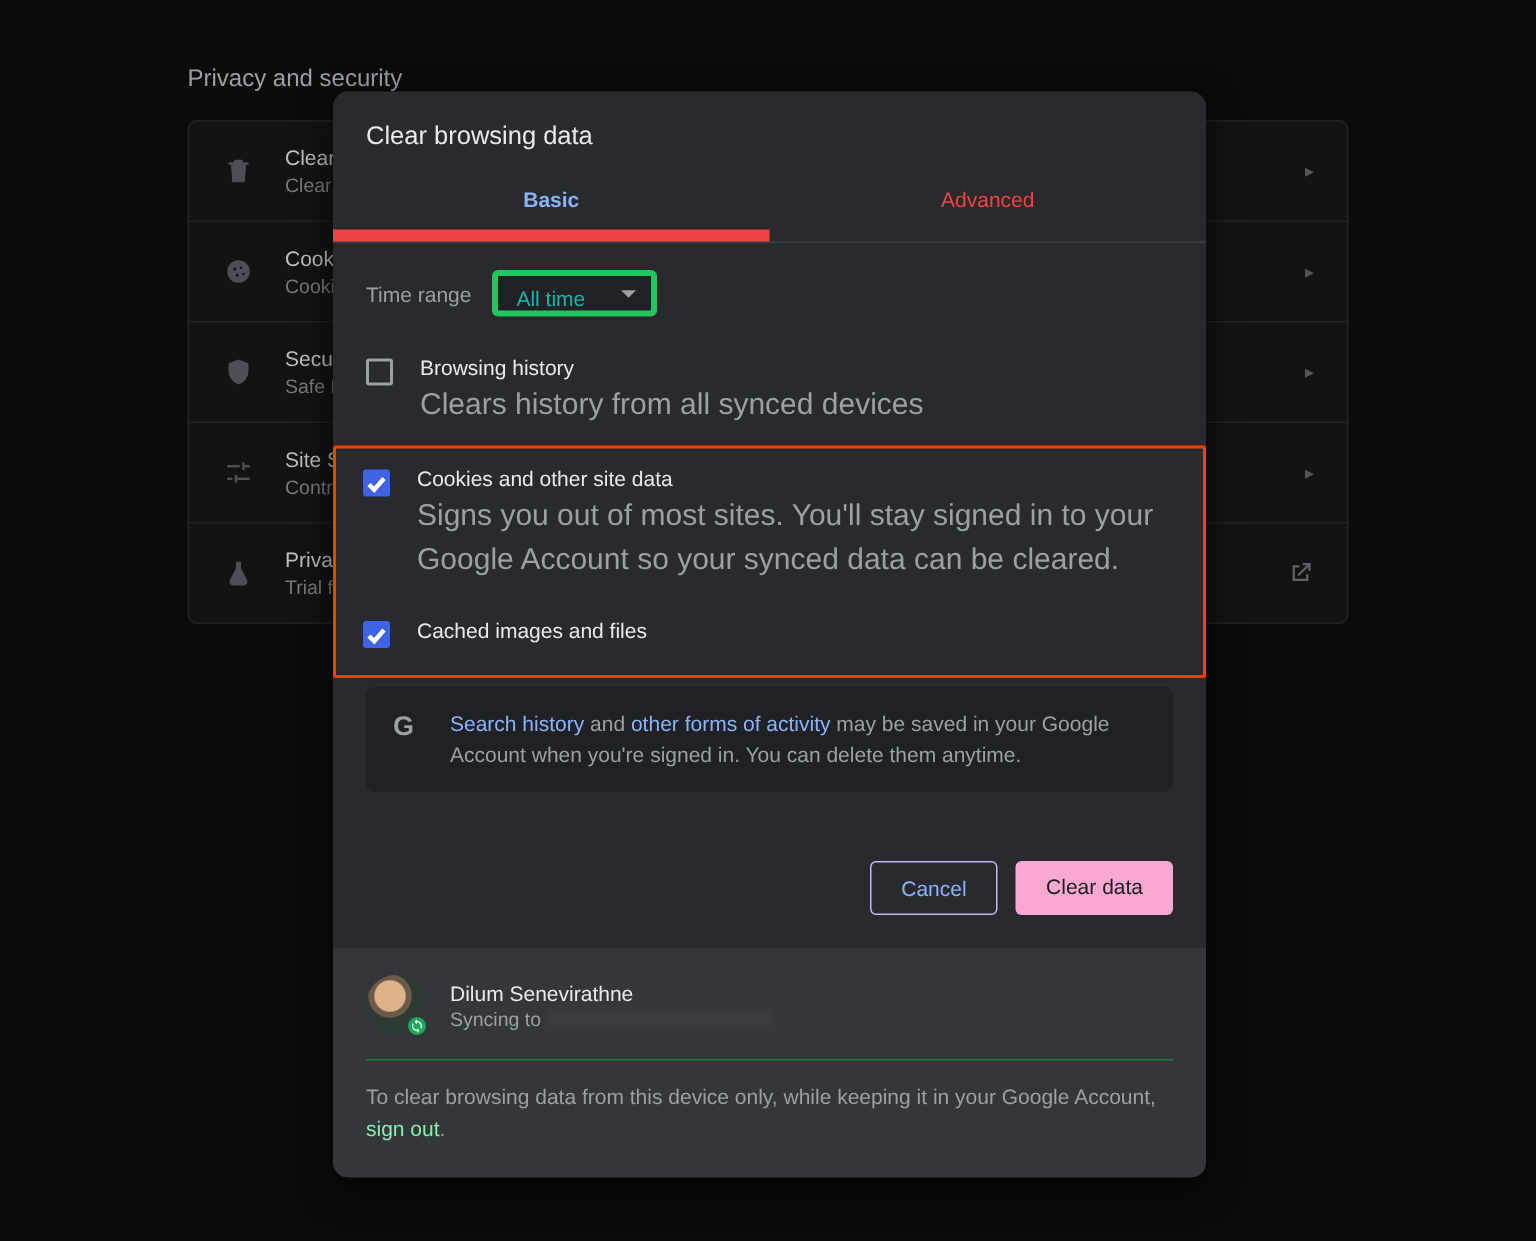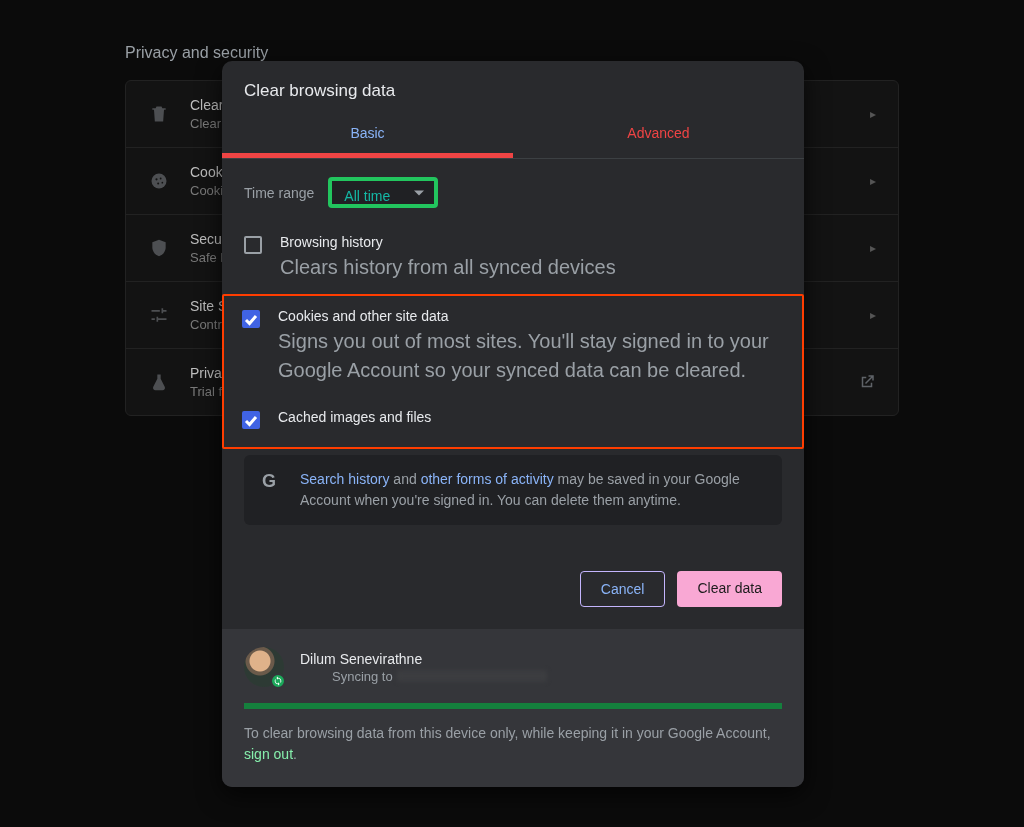--- a/index.html
+++ b/index.html
@@ -72,22 +72,22 @@
   .tab {
     flex: 1 1 50%;
     text-align: center;
     padding: 14px 0 12px 0;
     font-size: 14px;
     color: #ef4444;
     cursor: pointer;
   }
   .tab.active {
     color: #8ab4f8;
-    font-weight: 400;
-    border-bottom: 5px solid #ef4444;
+    font-weight: 700;
+    border-bottom: 8px solid #ef4444;
   }
   .time-range-row {
     display: flex;
     align-items: center;
     gap: 14px;
     padding: 18px 22px 8px 22px;
   }
   .time-range-label { color: #9aa0a6; font-size: 14px; }
   .time-range-select {
     background: #202124;
@@ -184,40 +184,40 @@
   }
   .modal-footer {
     background: #35363a;
     padding: 18px 22px 22px 22px;
   }
   .account-row {
     display: flex;
     align-items: center;
     gap: 16px;
     padding-bottom: 16px;
-    border-bottom: 6px solid #15803d;
+    border-bottom: 1px solid #15803d;
   }
   .avatar {
     width: 40px; height: 40px;
     border-radius: 50%;
     background: radial-gradient(circle at 40% 35%, #e0b28a 0 10px, #6b5a4a 11px 14px, #2d3a34 15px);
     position: relative;
   }
   .avatar .sync-badge {
     position: absolute;
     right: -2px; bottom: -2px;
     width: 16px; height: 16px;
     border-radius: 50%;
     background: #1ba85a;
     border: 2px solid #35363a;
     display: flex; align-items: center; justify-content: center;
   }
   .avatar .sync-badge svg { width: 10px; height: 10px; fill: #fff; }
   .acct-text .t1 { color: #e8eaed; font-size: 14px; }
-  .acct-text .t2 { color: #9aa0a6; font-size: 13px; margin-top: 2px; display: flex; align-items: center; gap: 4px; margin-left: 32px;}
+  .acct-text .t2 { color: #9aa0a6; font-size: 13px; margin-top: 2px; display: flex; align-items: center; gap: 4px;}
   .acct-text .t2 .redacted {
     display: inline-block;
     width: 150px; height: 12px;
     background: #3c3d40;
     filter: blur(2px);
     border-radius: 3px;
   }
   .footer-note {
     padding-top: 14px;
     color: #9aa0a6;

